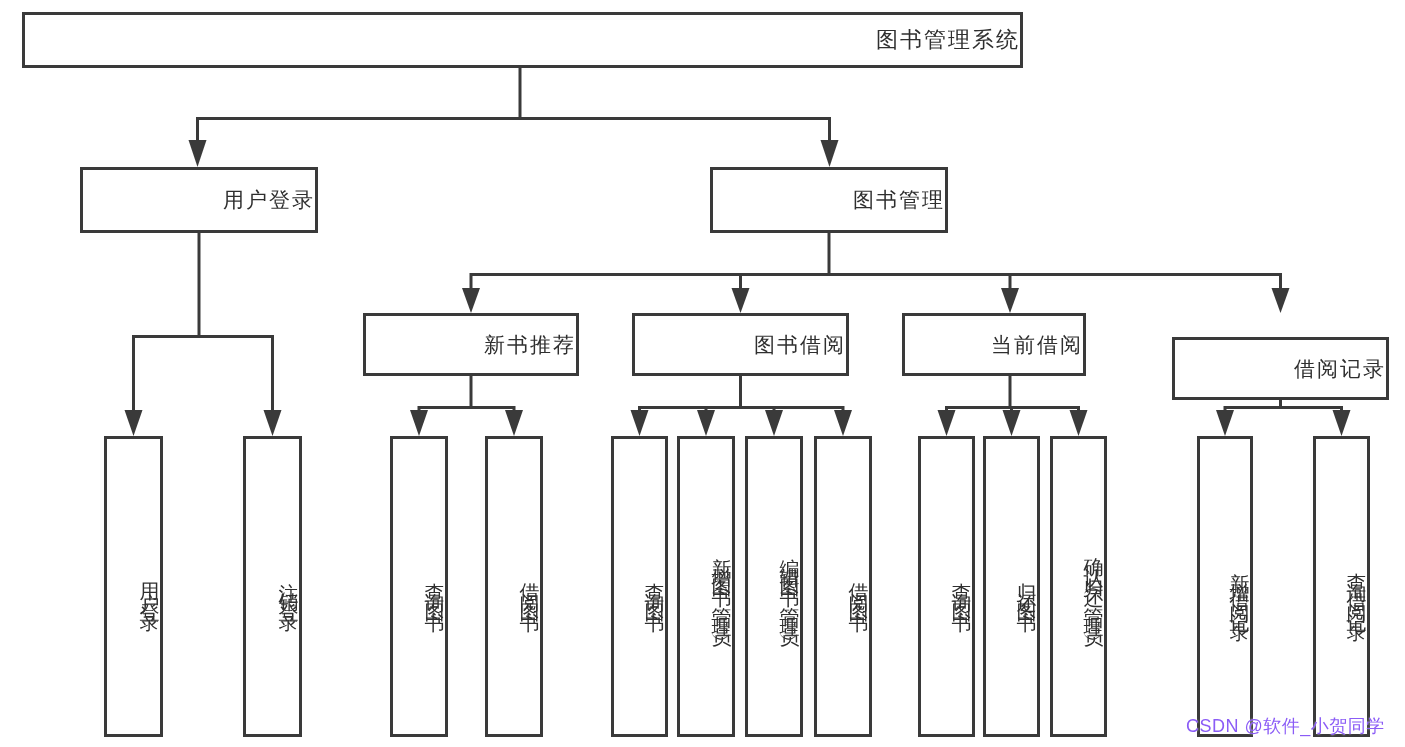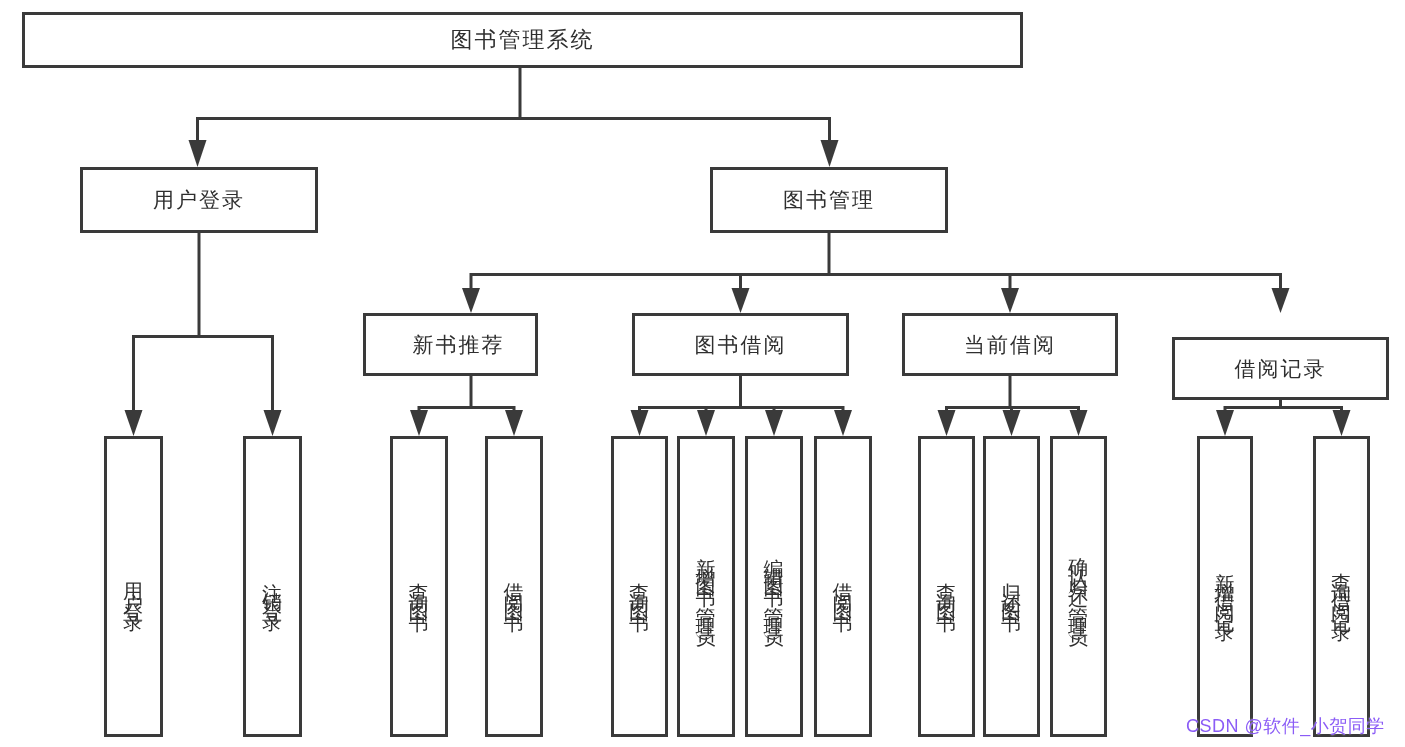--- a/index.html
+++ b/index.html
@@ -21,21 +21,21 @@
     top: 0;
     pointer-events: none;
   }
   .node {
     position: absolute;
     box-sizing: border-box;
     border: 3px solid #3a3a3a;
     background: #ffffff;
     display: flex;
     align-items: center;
-    justify-content: center;
+    justify-content: flex-end;
     color: #2f2f2f;
   }
   .h-label {
     font-size: 21px;
     letter-spacing: 2px;
     white-space: nowrap;
   }
   .node.root .h-label {
     font-size: 22px;
   }
@@ -141,27 +141,27 @@
     <span class="h-label">图书管理系统</span>
   </div>
 
   <div class="node" style="left:80px; top:167px; width:238px; height:66px;">
     <span class="h-label">用户登录</span>
   </div>
   <div class="node" style="left:710px; top:167px; width:238px; height:66px;">
     <span class="h-label">图书管理</span>
   </div>
 
-  <div class="node" style="left:363px; top:313px; width:175px; height:63px;padding-left:16px;">
+  <div class="node" style="left:363px; top:313px; width:216px; height:63px;padding-left:16px;">
     <span class="h-label">新书推荐</span>
   </div>
   <div class="node" style="left:632px; top:313px; width:217px; height:63px;">
     <span class="h-label">图书借阅</span>
   </div>
-  <div class="node" style="left:902px; top:313px; width:216px; height:63px;">
+  <div class="node" style="left:902px; top:313px; width:184px; height:63px;">
     <span class="h-label">当前借阅</span>
   </div>
   <div class="node" style="left:1172px; top:313px; width:217px; height:63px;margin-top:24px;">
     <span class="h-label">借阅记录</span>
   </div>
 
   <div class="node leaf" style="left:104px; top:436px; width:59px; height:301px;">
     <span>用户登录</span>
   </div>
   <div class="node leaf" style="left:243px; top:436px; width:59px; height:301px;">

